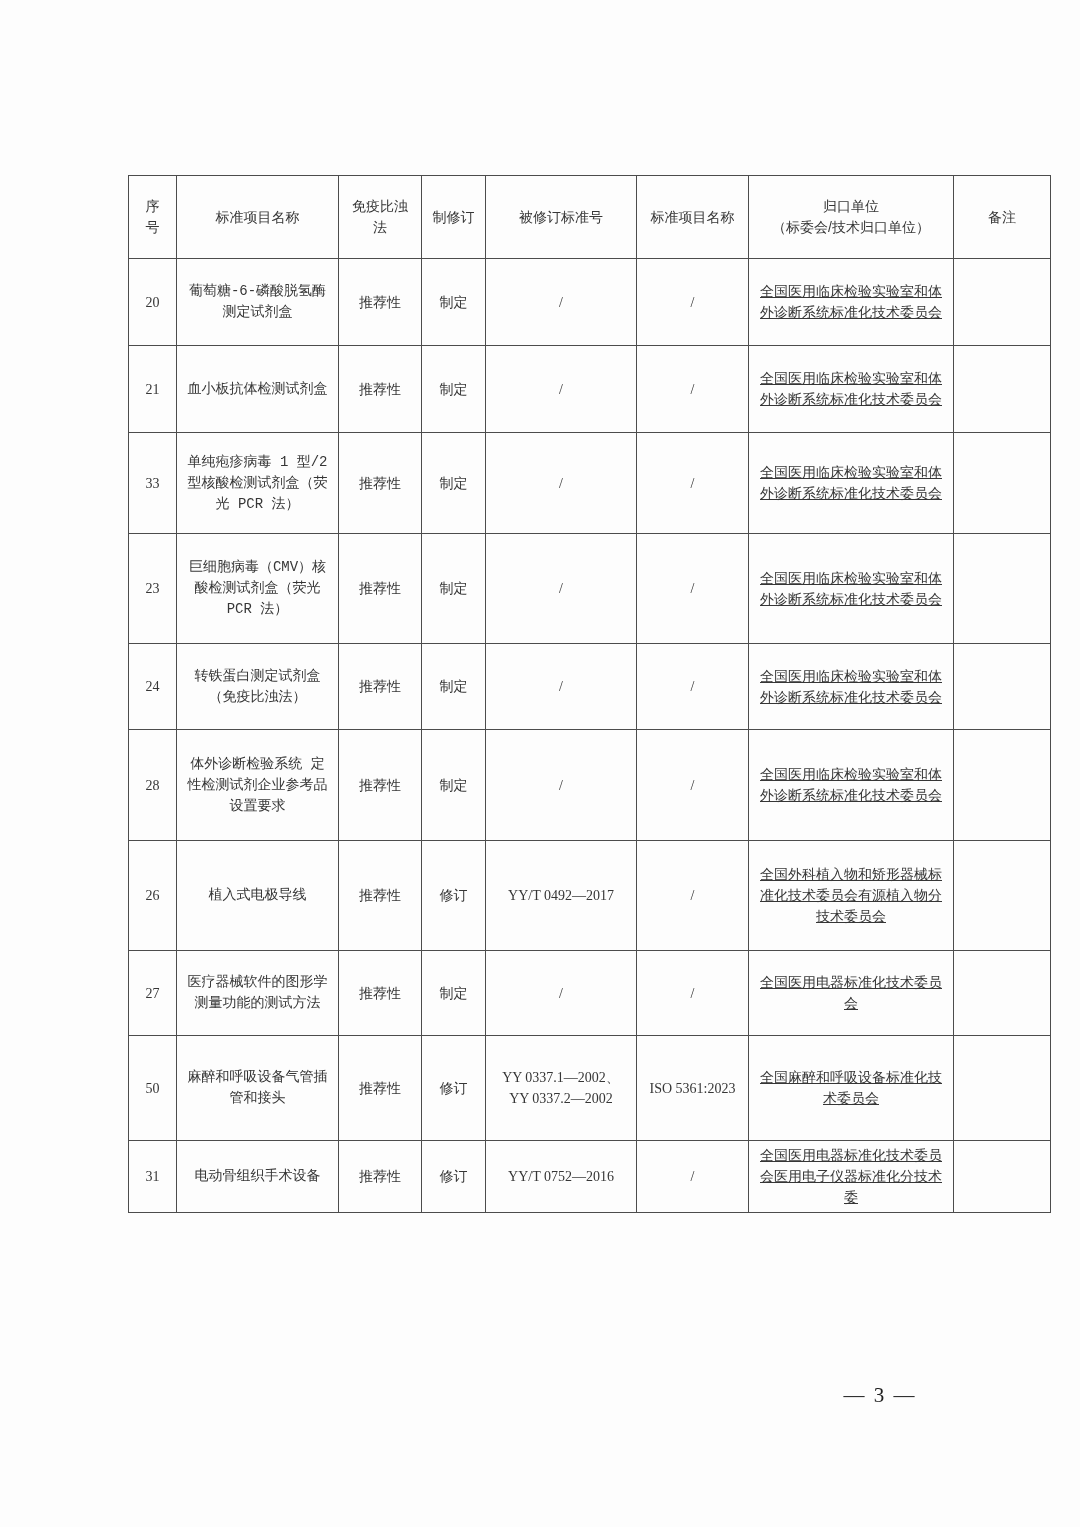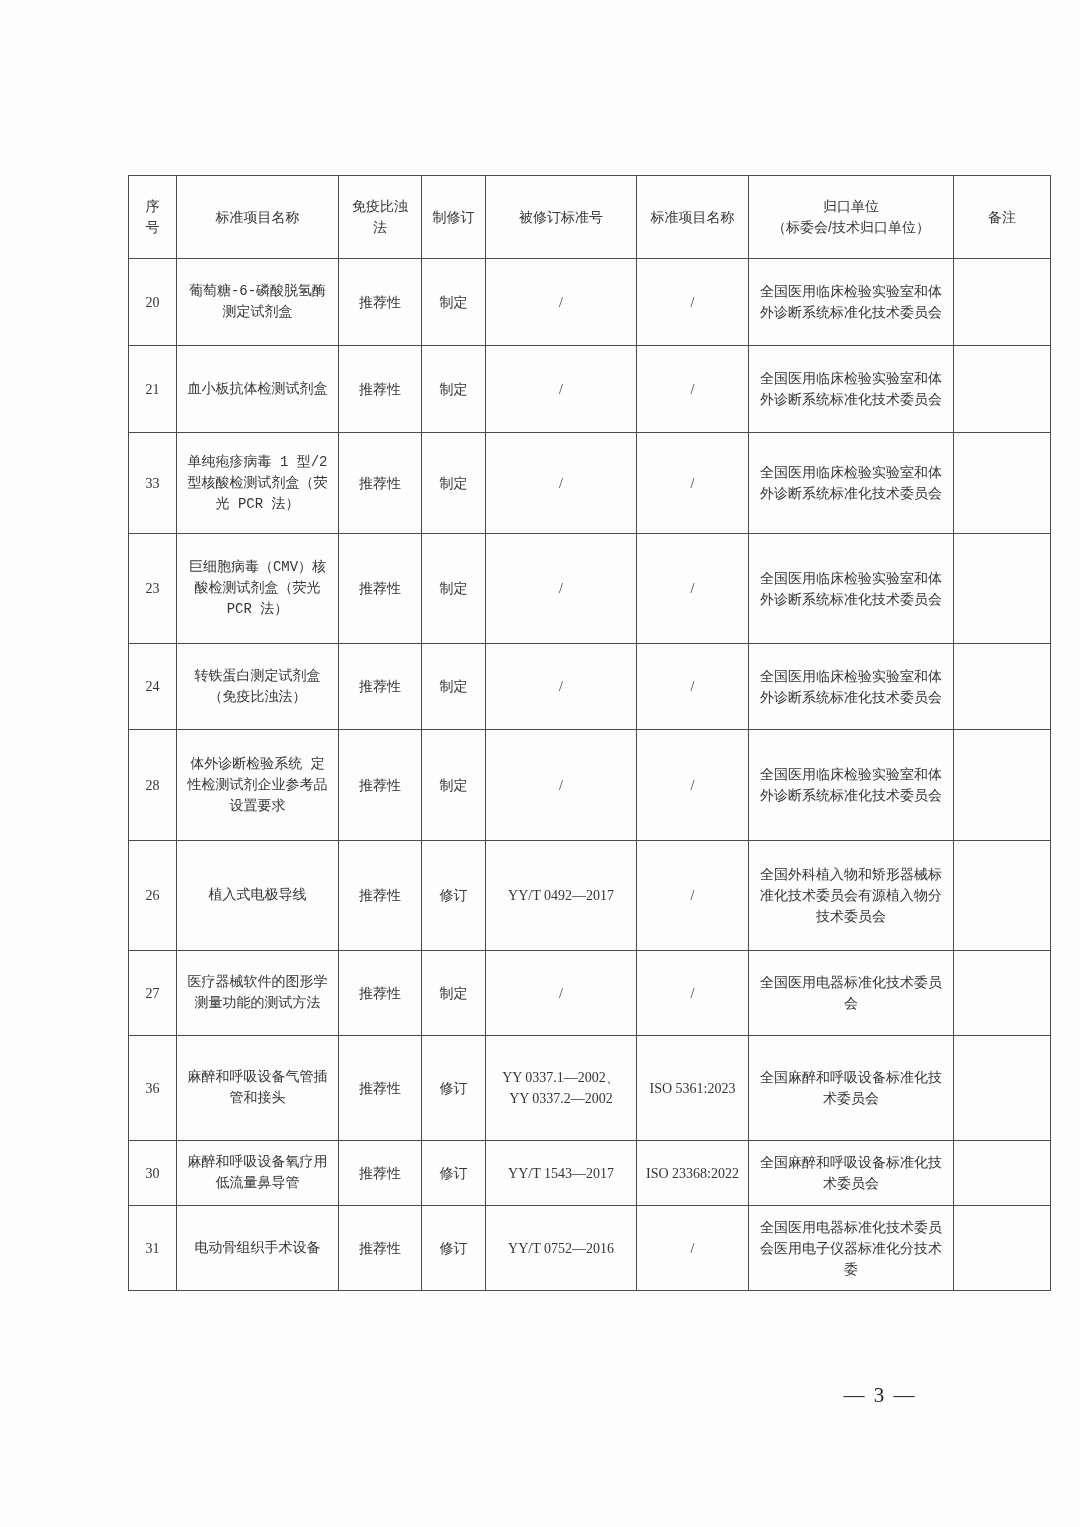--- a/index.html
+++ b/index.html
@@ -47,21 +47,21 @@
   col.c-intl{width:112px;}
   col.c-org{width:205px;}
   col.c-remark{width:97px;}
 
   td.cell-no{padding:2px;}
   td.cell-name{padding:4px 12px;font-family:Liberation Mono, monospace;}
   td.cell-nature{padding:4px 10px;}
   td.cell-type{padding:4px 10px;}
   td.cell-revised{padding:4px 12px;}
   td.cell-intl{padding:4px 8px;}
-  td.cell-org{padding:4px 14px;}
+  td.cell-org{padding:4px 14px;text-decoration:underline;}
   th.h-no{padding:4px 2px;}
   th.h-nature{padding:4px 11px;}
   th.h-type{padding:4px 11px;}
   th.h-intl{padding:4px 13px;}
   th.h-org{padding:4px 14px;}
 
   
   tbody tr:nth-child(1){height:87px;}
   tbody tr:nth-child(2){height:87px;}
   tbody tr:nth-child(3){height:101px;}
@@ -191,40 +191,30 @@
       <td class="cell-no">27</td>
       <td class="cell-name">医疗器械软件的图形学测量功能的测试方法</td>
       <td class="cell-nature">推荐性</td>
       <td class="cell-type">制定</td>
       <td class="cell-revised">/</td>
       <td class="cell-intl">/</td>
       <td class="cell-org">全国医用电器标准化技术委员会</td>
       <td class="cell-remark"></td>
     </tr>
         <tr>
-      <td class="cell-no">36</td>
+      <td class="cell-no">50</td>
       <td class="cell-name">麻醉和呼吸设备气管插管和接头</td>
       <td class="cell-nature">推荐性</td>
       <td class="cell-type">修订</td>
       <td class="cell-revised">YY 0337.1—2002、YY 0337.2—2002</td>
       <td class="cell-intl">ISO 5361:2023</td>
       <td class="cell-org">全国麻醉和呼吸设备标准化技术委员会</td>
       <td class="cell-remark"></td>
     </tr>
         <tr>
-      <td class="cell-no">30</td>
-      <td class="cell-name">麻醉和呼吸设备氧疗用低流量鼻导管</td>
-      <td class="cell-nature">推荐性</td>
-      <td class="cell-type">修订</td>
-      <td class="cell-revised">YY/T 1543—2017</td>
-      <td class="cell-intl">ISO 23368:2022</td>
-      <td class="cell-org">全国麻醉和呼吸设备标准化技术委员会</td>
-      <td class="cell-remark"></td>
-    </tr>
-        <tr>
       <td class="cell-no">31</td>
       <td class="cell-name">电动骨组织手术设备</td>
       <td class="cell-nature">推荐性</td>
       <td class="cell-type">修订</td>
       <td class="cell-revised">YY/T 0752—2016</td>
       <td class="cell-intl">/</td>
       <td class="cell-org">全国医用电器标准化技术委员会医用电子仪器标准化分技术委</td>
       <td class="cell-remark"></td>
     </tr>
       </tbody>

